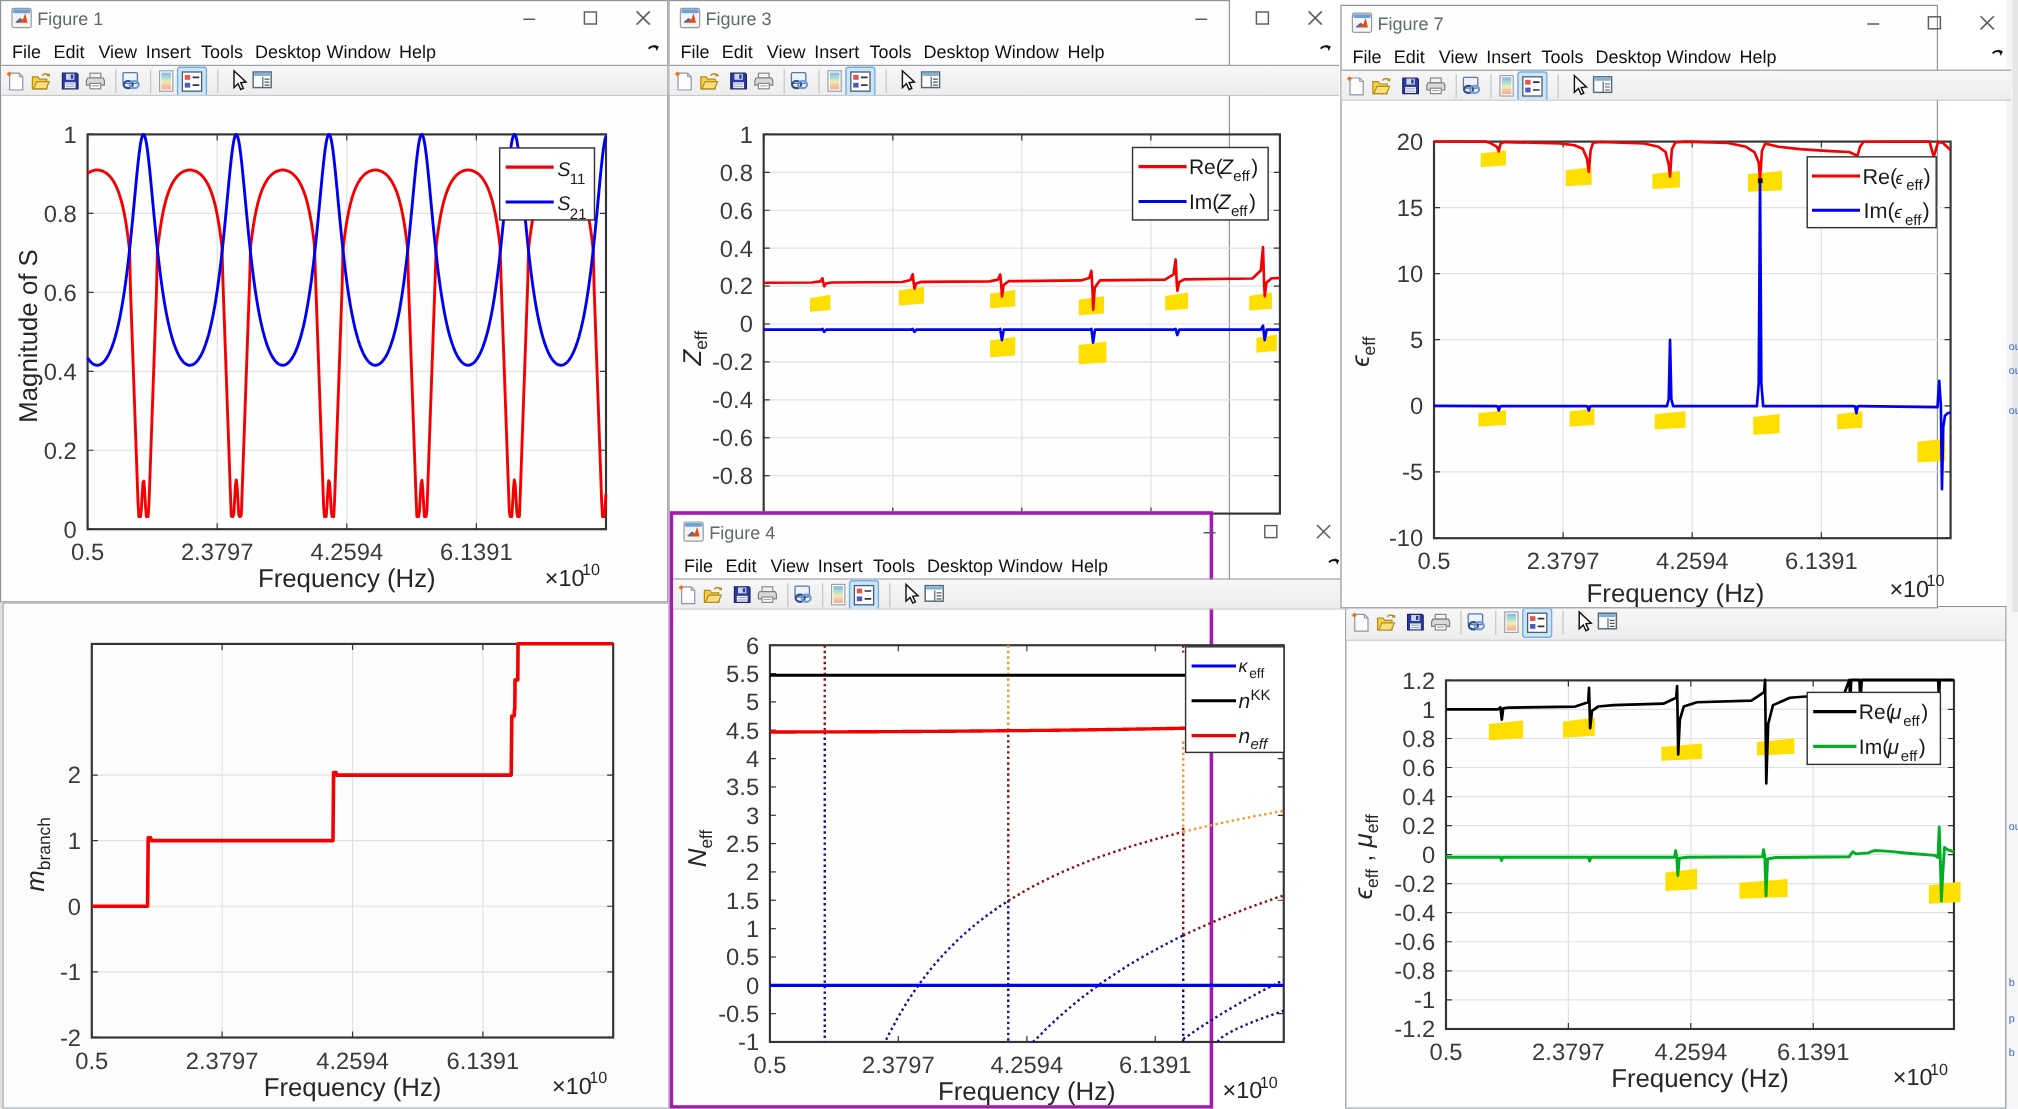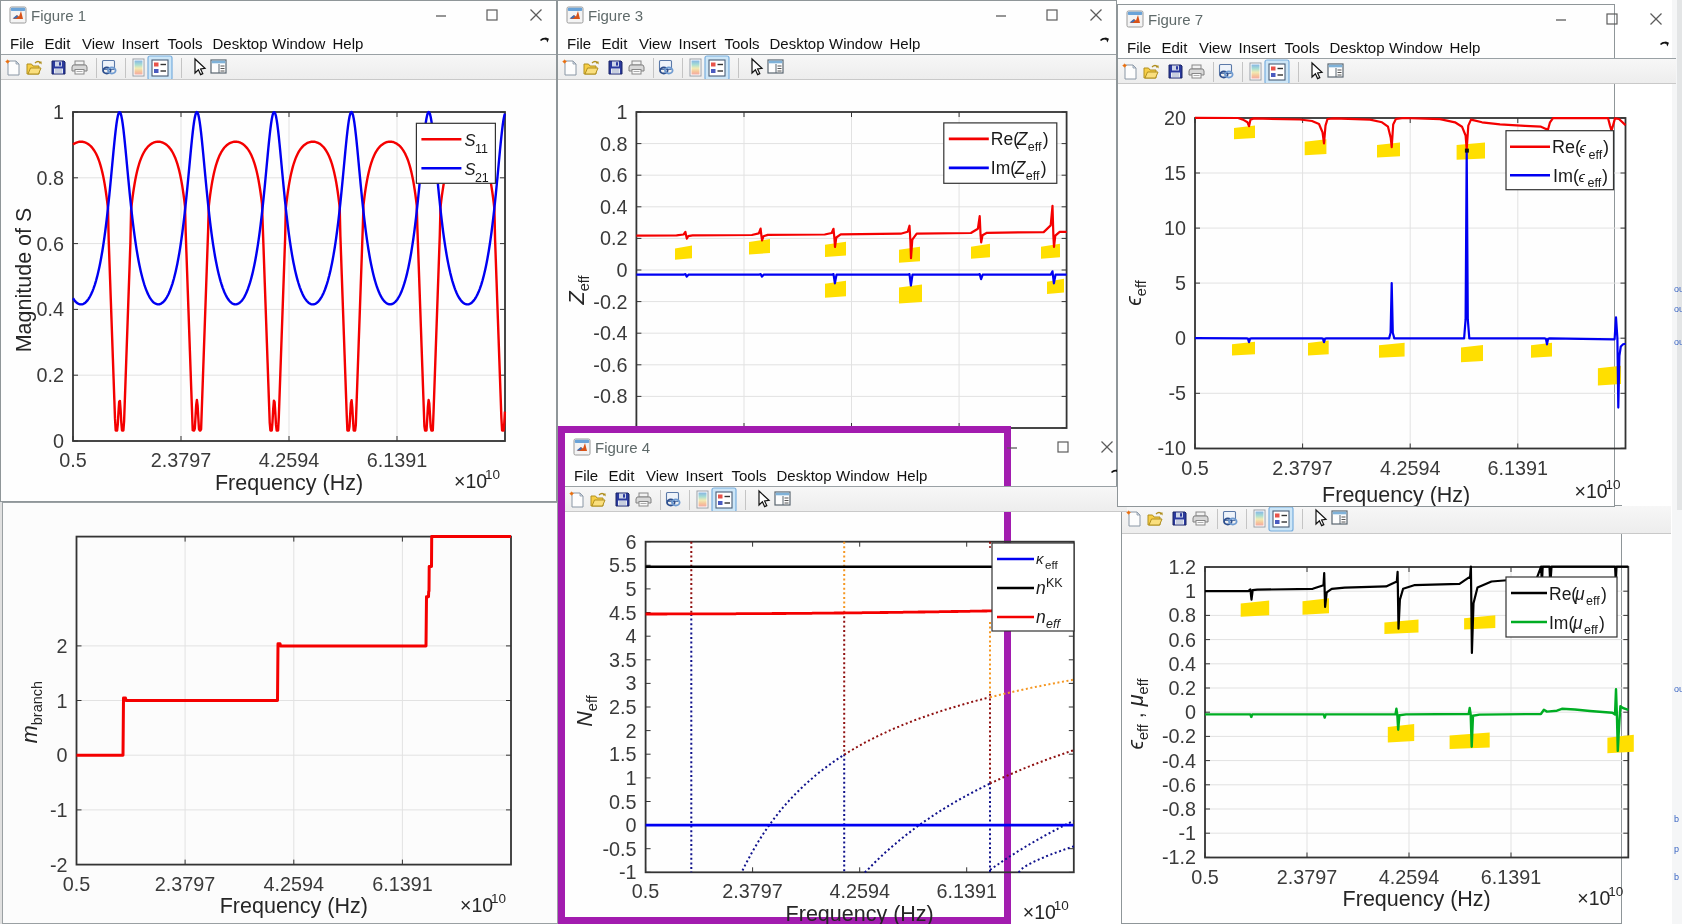--- a/index.html
+++ b/index.html
@@ -53,21 +53,21 @@
         <text x="402.4" y="890.6" font-family="Liberation Sans, sans-serif" font-size="19.8" fill="#3a3a3a" text-anchor="middle">6.1391</text>
         <text x="293.8" y="913.1" font-family="Liberation Sans, sans-serif" font-size="21.5" fill="#262626" text-anchor="middle">Frequency (Hz)</text>
         <text x="460.0" y="911.6" font-family="Liberation Sans, sans-serif" font-size="19.5" fill="#262626" text-anchor="start">×10</text>
         <text x="491.0" y="902.6" font-family="Liberation Sans, sans-serif" font-size="13.5" fill="#262626" text-anchor="start">10</text>
         <g transform="rotate(-90 37 712)">
           <text x="37" y="712" font-family="Liberation Sans, sans-serif" fill="#262626" text-anchor="middle"><tspan font-size="21.5" dy="0" font-style="italic">m</tspan><tspan font-size="14.5" dy="5">branch</tspan></text>
         </g>
       </g>
     </svg>
   </div>
-<div style="position:absolute;left:557px;top:0px;width:560px;height:502px;background:#fefefe;border:1px solid #8f9699;box-sizing:border-box;z-index:2;">
+<div style="position:absolute;left:557px;top:0px;width:468px;height:502px;background:#fefefe;border:1px solid #8f9699;box-sizing:border-box;z-index:2;">
     <svg width="558" height="29" style="position:absolute;left:0;top:0">
       <g transform="translate(9,6)">
 <rect x="0" y="0" width="16" height="16" rx="1.5" fill="#f4f4f4" stroke="#9a9a9a" stroke-width="1"></rect>
 <rect x="0.8" y="0.8" width="14.4" height="3.2" rx="1" fill="#6aa3d8"></rect>
 <path d="M3 12 L7 8 L9 9.5 L11 4 L13 12 Z" fill="#d95319"></path>
 <path d="M2.5 11.5 L6.5 8.2 L8.2 9.2 L6 11.5 Z" fill="#3d6fb5"></path>
 </g>
       <text x="30.0" y="20.0" font-family="Liberation Sans, sans-serif" font-size="15" fill="#5f6a6a" text-anchor="start">Figure 3</text>
       <line x1="438.0" y1="15.0" x2="448.0" y2="15.0" stroke="#5c5c5c" stroke-width="1.3"></line>
       <rect x="489" y="9" width="10" height="10" fill="none" stroke="#5c5c5c" stroke-width="1.2"></rect>
@@ -384,21 +384,21 @@
         <rect x="416.4" y="123.3" width="79" height="60" fill="#fff" stroke="#333" stroke-width="1.2"></rect>
         <line x1="421.4" y1="139.3" x2="461.4" y2="139.3" stroke="#f40000" stroke-width="2.6"></line>
         <text x="464.4" y="146.3" font-family="Liberation Sans, sans-serif" font-size="16.5" fill="#1a1a1a" text-anchor="start" font-style="italic">S</text>
         <text x="474.9" y="153.3" font-family="Liberation Sans, sans-serif" font-size="12.5" fill="#1a1a1a" text-anchor="start">11</text>
         <line x1="421.4" y1="168.3" x2="461.4" y2="168.3" stroke="#0000f2" stroke-width="2.6"></line>
         <text x="464.4" y="175.3" font-family="Liberation Sans, sans-serif" font-size="16.5" fill="#1a1a1a" text-anchor="start" font-style="italic">S</text>
         <text x="474.9" y="182.3" font-family="Liberation Sans, sans-serif" font-size="12.5" fill="#1a1a1a" text-anchor="start">21</text>
       </g>
     </svg>
   </div>
-<div style="position:absolute;left:1121px;top:505px;width:501px;height:419px;background:#fefefe;border:1px solid #8f9699;box-sizing:border-box;z-index:3;">
+<div style="position:absolute;left:1121px;top:505px;width:551px;height:419px;background:#fefefe;border:1px solid #8f9699;box-sizing:border-box;z-index:3;">
     <div style="position:absolute;left:0;top:0;width:549px;height:28px;background:linear-gradient(#f7f7f7,#ededed);border-bottom:1px solid #c9c9c9;box-sizing:border-box;"><svg width="240" height="26">
         <defs>
           <linearGradient id="cbgrad" x1="0" y1="0" x2="0" y2="1">
             <stop offset="0" stop-color="#86b6e3"></stop>
             <stop offset="0.3" stop-color="#a8ddd3"></stop>
             <stop offset="0.55" stop-color="#f0ebB4"></stop>
             <stop offset="0.8" stop-color="#f6c49b"></stop>
             <stop offset="1" stop-color="#f2aaa4"></stop>
           </linearGradient>
         </defs>
@@ -549,21 +549,21 @@
         <text x="1586.0" y="605.0" font-family="Liberation Sans, sans-serif" font-size="12.5" fill="#1a1a1a" text-anchor="start">eff</text>
         <text x="1601.0" y="599.5" font-family="Liberation Sans, sans-serif" font-size="17.5" fill="#1a1a1a" text-anchor="start">)</text>
         <line x1="1511.0" y1="622.0" x2="1547.0" y2="622.0" stroke="#00ad23" stroke-width="2.6"></line>
         <text x="1549.0" y="628.5" font-family="Liberation Sans, sans-serif" font-size="17.5" fill="#1a1a1a" text-anchor="start">Im(</text>
         <text x="1573.0" y="628.5" font-family="Liberation Sans, sans-serif" font-size="17.5" fill="#1a1a1a" text-anchor="start" font-style="italic">μ</text>
         <text x="1584.0" y="634.0" font-family="Liberation Sans, sans-serif" font-size="12.5" fill="#1a1a1a" text-anchor="start">eff</text>
         <text x="1599.0" y="628.5" font-family="Liberation Sans, sans-serif" font-size="17.5" fill="#1a1a1a" text-anchor="start">)</text>
       </g>
     </svg>
   </div>
-<div style="position:absolute;left:558px;top:426px;width:453px;height:498px;background:#fefefe;border:7px solid #a21caf;box-sizing:border-box;z-index:5;">
+<div style="position:absolute;left:558px;top:426px;width:453px;height:498px;background:#fefefe;border:3px solid #a21caf;box-sizing:border-box;z-index:5;">
     <svg width="562" height="29" style="position:absolute;left:0;top:0">
       <g transform="translate(9,6)">
 <rect x="0" y="0" width="16" height="16" rx="1.5" fill="#f4f4f4" stroke="#9a9a9a" stroke-width="1"></rect>
 <rect x="0.8" y="0.8" width="14.4" height="3.2" rx="1" fill="#6aa3d8"></rect>
 <path d="M3 12 L7 8 L9 9.5 L11 4 L13 12 Z" fill="#d95319"></path>
 <path d="M2.5 11.5 L6.5 8.2 L8.2 9.2 L6 11.5 Z" fill="#3d6fb5"></path>
 </g>
       <text x="30.0" y="20.0" font-family="Liberation Sans, sans-serif" font-size="15" fill="#5f6a6a" text-anchor="start">Figure 4</text>
       <line x1="442.0" y1="15.0" x2="452.0" y2="15.0" stroke="#5c5c5c" stroke-width="1.3"></line>
       <rect x="493" y="9" width="10" height="10" fill="none" stroke="#5c5c5c" stroke-width="1.2"></rect>

